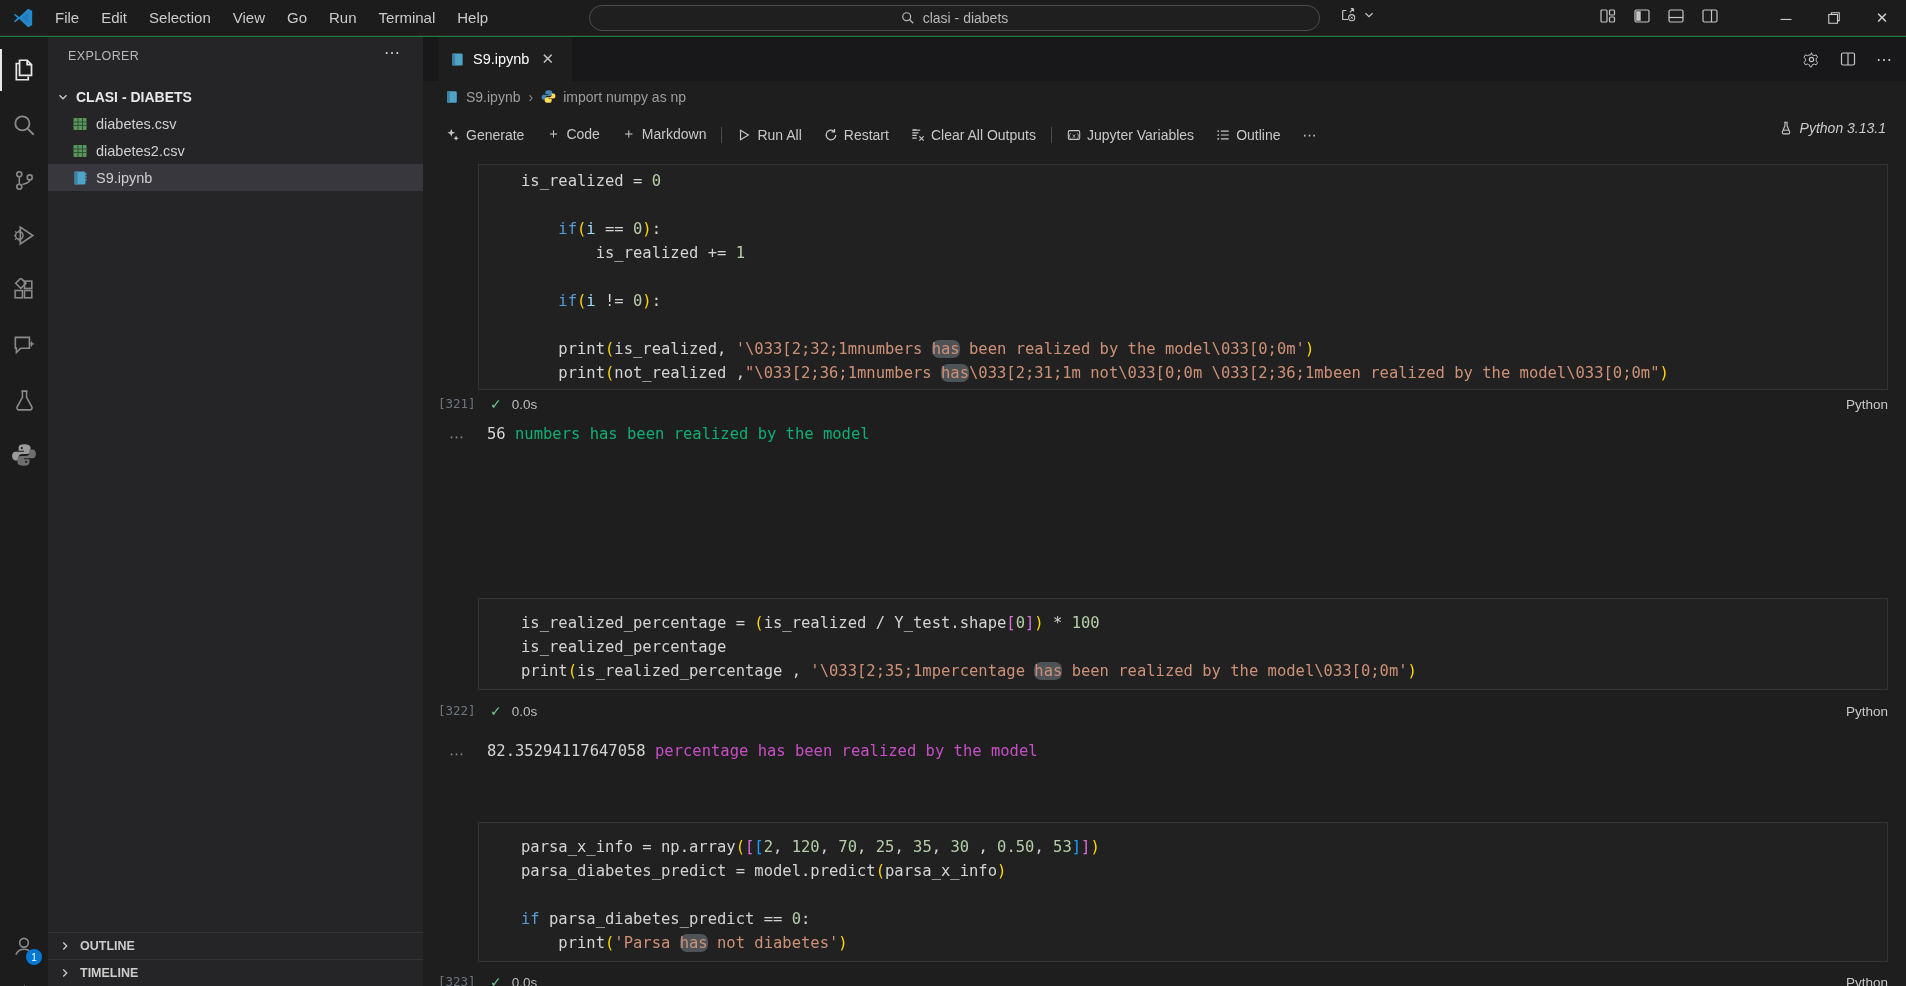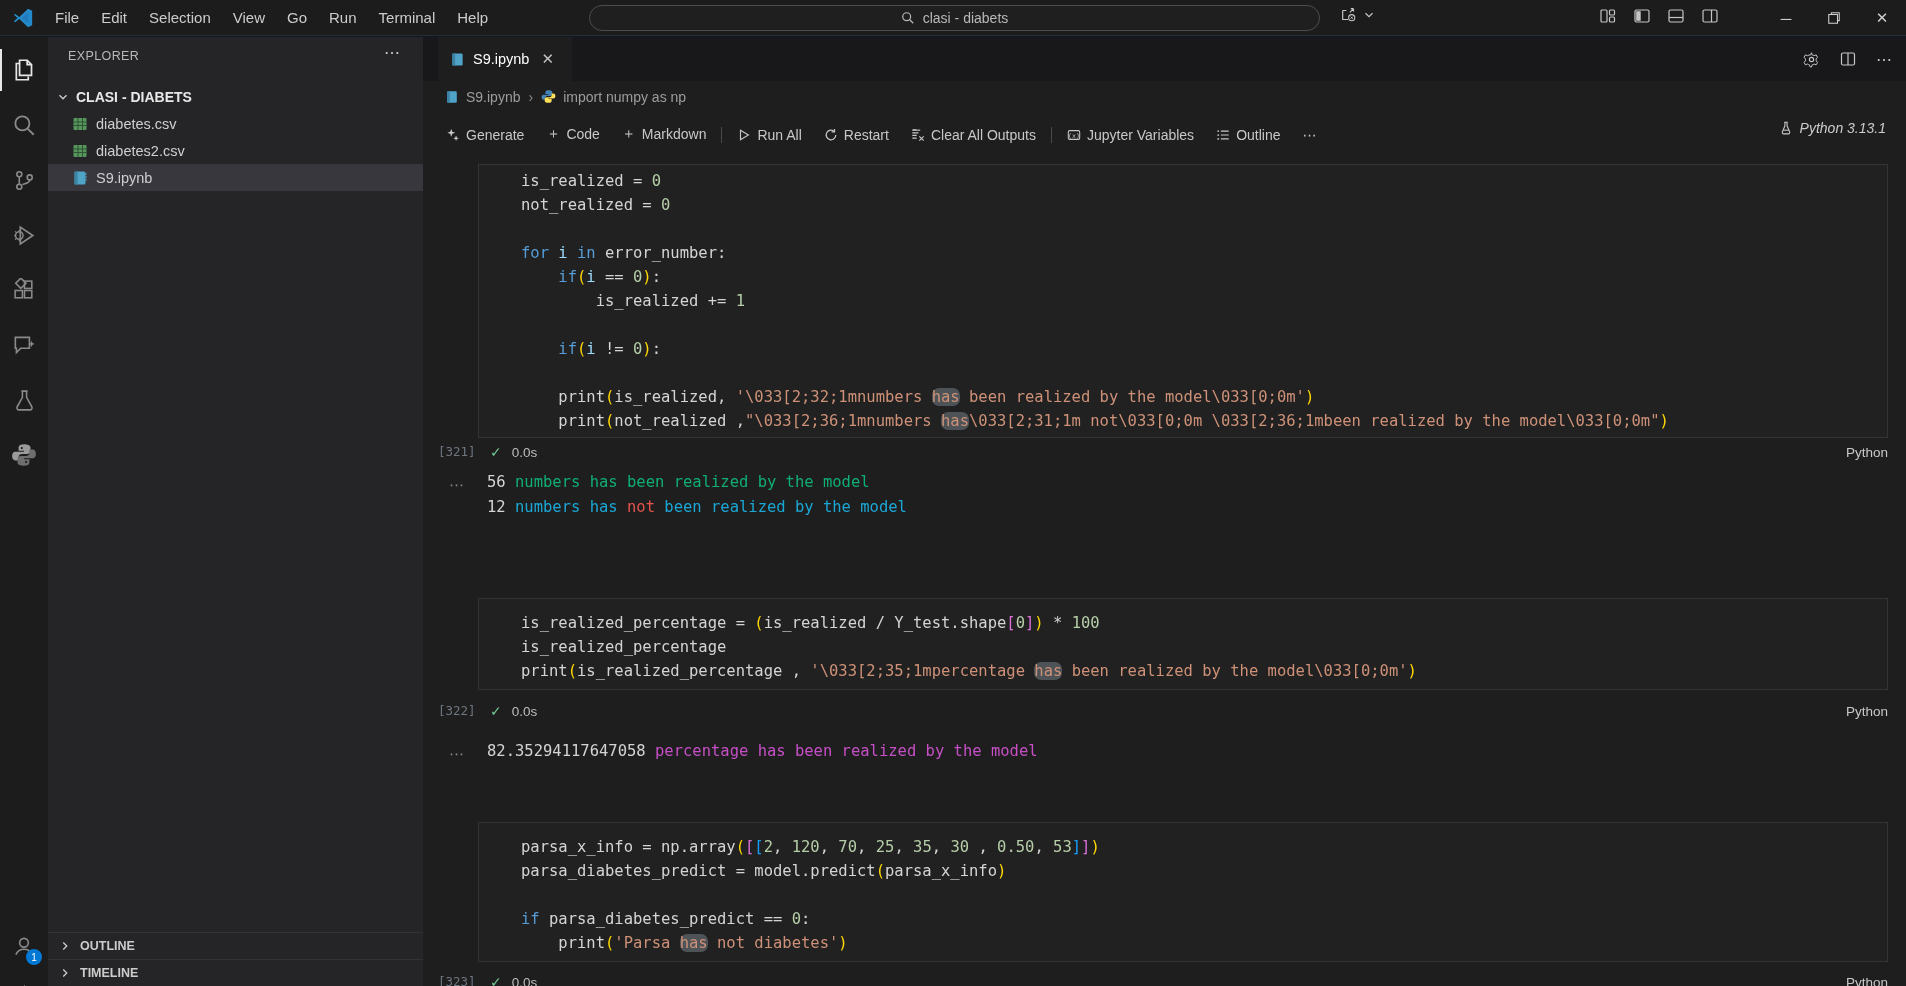--- a/index.html
+++ b/index.html
@@ -1,17 +1,17 @@
 <!DOCTYPE html>
 <html><head>
 <meta charset="utf-8">
 <style>
   * { margin:0; padding:0; box-sizing:border-box; }
   html,body { background:#000; }
-  #frame { position:relative; width:1906px; height:986px; background:#0f172a; overflow:hidden;
+  #frame { position:relative; width:1906px; height:986px; background:#15803d; overflow:hidden;
            font-family:"Liberation Sans", sans-serif; color:#cccccc; }
 
   
   #titlebar { position:absolute; left:0; top:0; width:1906px; height:36px; background:#1c1c1c;
               border-bottom:1px solid #2b2b2b; display:flex; align-items:center; }
   .logo { width:22px; height:22px; margin-left:12px; margin-right:10px; }
   .menu-item { padding:0 11px; font-size:15px; color:#cccccc; line-height:36px; cursor:default; }
   .nav-arrows { margin-left:120px; display:flex; gap:22px; font-size:18px; color:#b6b6b6; }
   .nav-arrows .dim { color:#7a7a7a; }
   #cmdcenter { position:absolute; left:589px; top:5px; width:731px; height:26px; background:#1f1f1f;
@@ -435,41 +435,38 @@
           <path d="M5 10.5h6" stroke="#cccccc" stroke-width="1.2"></path>
         </svg>
       </span>
     <span>Python 3.13.1</span>
   </div>
 
   <div id="notebook">
       <div class="cell cell1">
         <div class="cellbox">
           <div class="codeline"><span class="tk-v">is_realized</span><span class="tk-o"> = </span><span class="tk-n">0</span></div>
-          <div class="codeline"><span class="tk-v">not_realized</span><span class="tk-o"> = </span><span class="tk-n">0</span></div>
           <div class="codeline">&nbsp;</div>
-          <div class="codeline"><span class="tk-k">for</span><span class="tk-o"> </span><span class="tk-vb">i</span><span class="tk-o"> </span><span class="tk-k">in</span><span class="tk-v"> error_number</span><span class="tk-o">:</span></div>
           <div class="codeline"><span class="tk-o">    </span><span class="tk-k">if</span><span class="tk-p1">(</span><span class="tk-vb">i</span><span class="tk-o"> == </span><span class="tk-n">0</span><span class="tk-p1">)</span><span class="tk-o">:</span></div>
           <div class="codeline"><span class="tk-v">        is_realized</span><span class="tk-o"> += </span><span class="tk-n">1</span></div>
           <div class="codeline">&nbsp;</div>
           <div class="codeline"><span class="tk-o">    </span><span class="tk-k">if</span><span class="tk-p1">(</span><span class="tk-vb">i</span><span class="tk-o"> != </span><span class="tk-n">0</span><span class="tk-p1">)</span><span class="tk-o">:</span></div>
           <div class="codeline">&nbsp;</div>
           <div class="codeline"><span class="tk-v">    print</span><span class="tk-p1">(</span><span class="tk-v">is_realized</span><span class="tk-o">, </span><span class="tk-s">'\033[2;32;1mnumbers </span><span class="tk-sh">has</span><span class="tk-s"> been realized by the model\033[0;0m'</span><span class="tk-p1">)</span></div>
           <div class="codeline"><span class="tk-v">    print</span><span class="tk-p1">(</span><span class="tk-v">not_realized</span><span class="tk-o"> ,</span><span class="tk-s">"\033[2;36;1mnumbers </span><span class="tk-sh">has</span><span class="tk-s">\033[2;31;1m not\033[0;0m \033[2;36;1mbeen realized by the model\033[0;0m"</span><span class="tk-p1">)</span></div>
         </div>
         <div class="status">
           <span class="exec">[321]</span>
           <span class="check">✓</span>
           <span>0.0s</span>
           <span class="lang">Python</span>
         </div>
         <div class="outputs">
           <span class="outmenu">⋯</span>
           <div class="outline"><span class="ot-w">56 </span><span class="ot-g">numbers has been realized by the model</span></div>
-          <div class="outline"><span class="ot-w">12 </span><span class="ot-cy">numbers has </span><span class="ot-r">not</span><span class="ot-cy"> been realized by the model</span></div>
         </div>
       </div>
       <div class="cell cell2">
         <div class="cellbox">
           <div class="codeline"><span class="tk-v">is_realized_percentage</span><span class="tk-o"> = </span><span class="tk-p1">(</span><span class="tk-v">is_realized</span><span class="tk-o"> / </span><span class="tk-v">Y_test.shape</span><span class="tk-p2">[</span><span class="tk-n">0</span><span class="tk-p2">]</span><span class="tk-p1">)</span><span class="tk-o"> * </span><span class="tk-n">100</span></div>
           <div class="codeline"><span class="tk-v">is_realized_percentage</span></div>
           <div class="codeline"><span class="tk-v">print</span><span class="tk-p1">(</span><span class="tk-v">is_realized_percentage</span><span class="tk-o"> , </span><span class="tk-s">'\033[2;35;1mpercentage </span><span class="tk-sh">has</span><span class="tk-s"> been realized by the model\033[0;0m'</span><span class="tk-p1">)</span></div>
         </div>
         <div class="status">
           <span class="exec">[322]</span>

